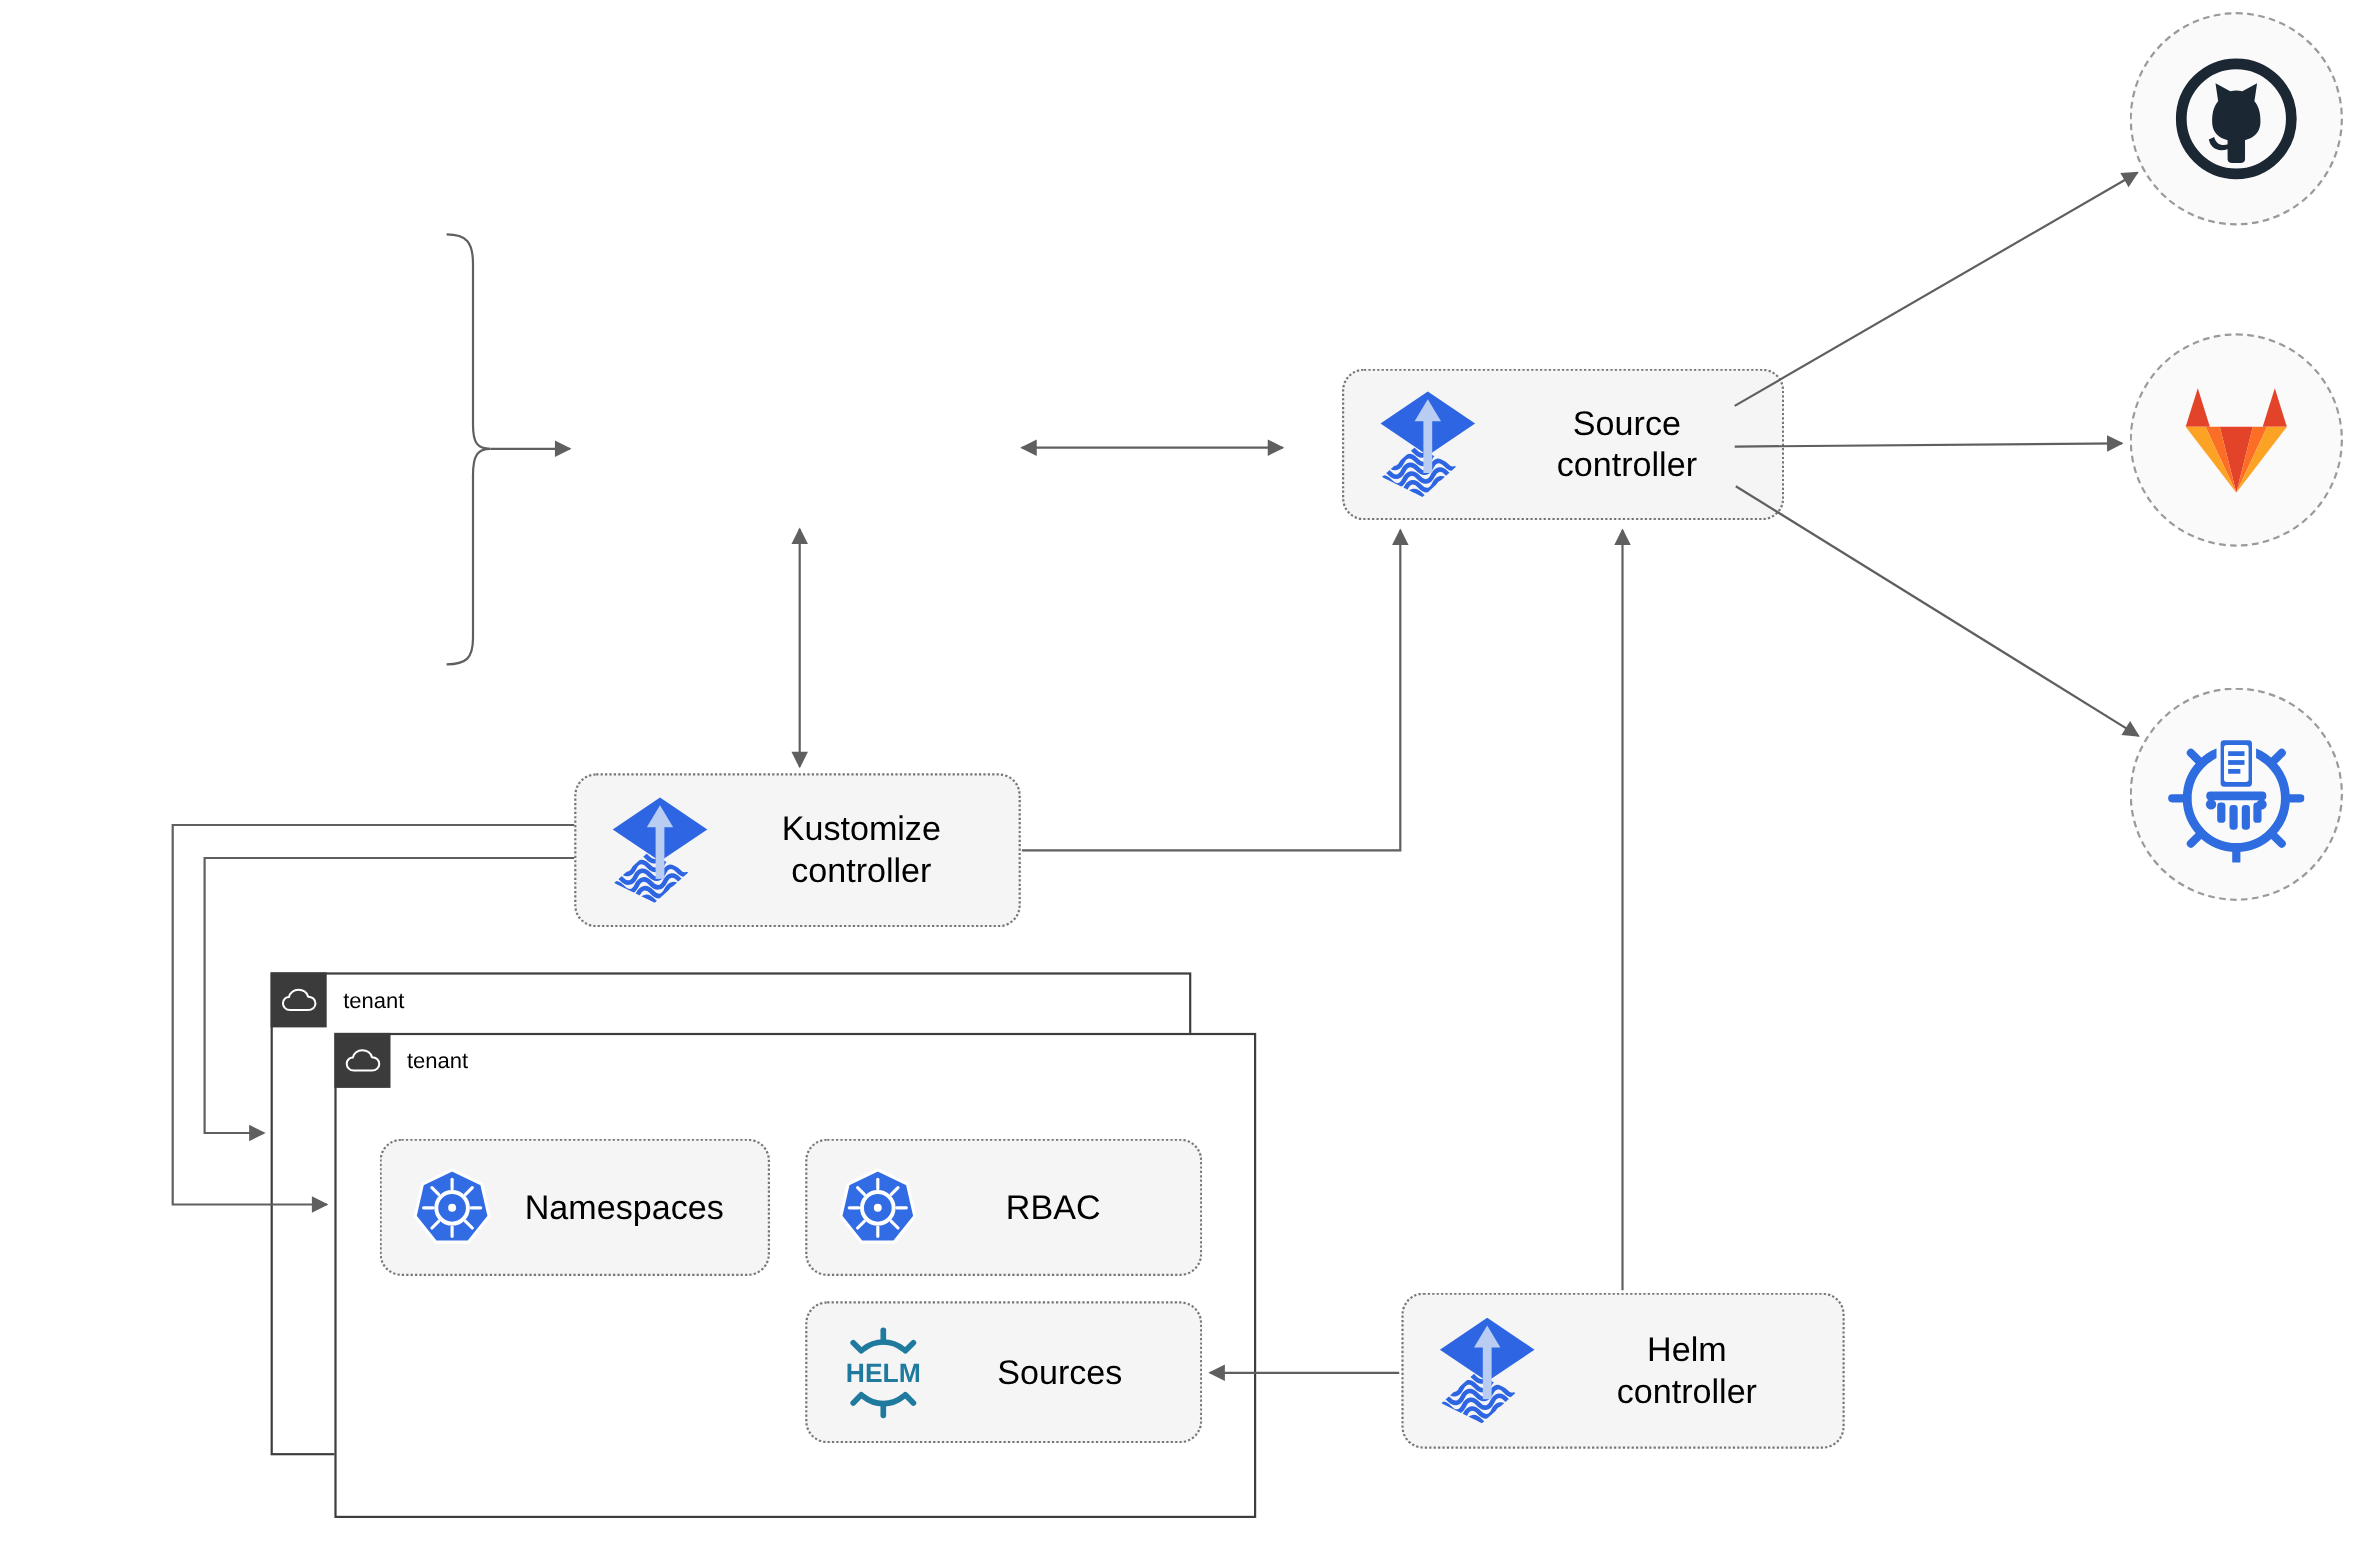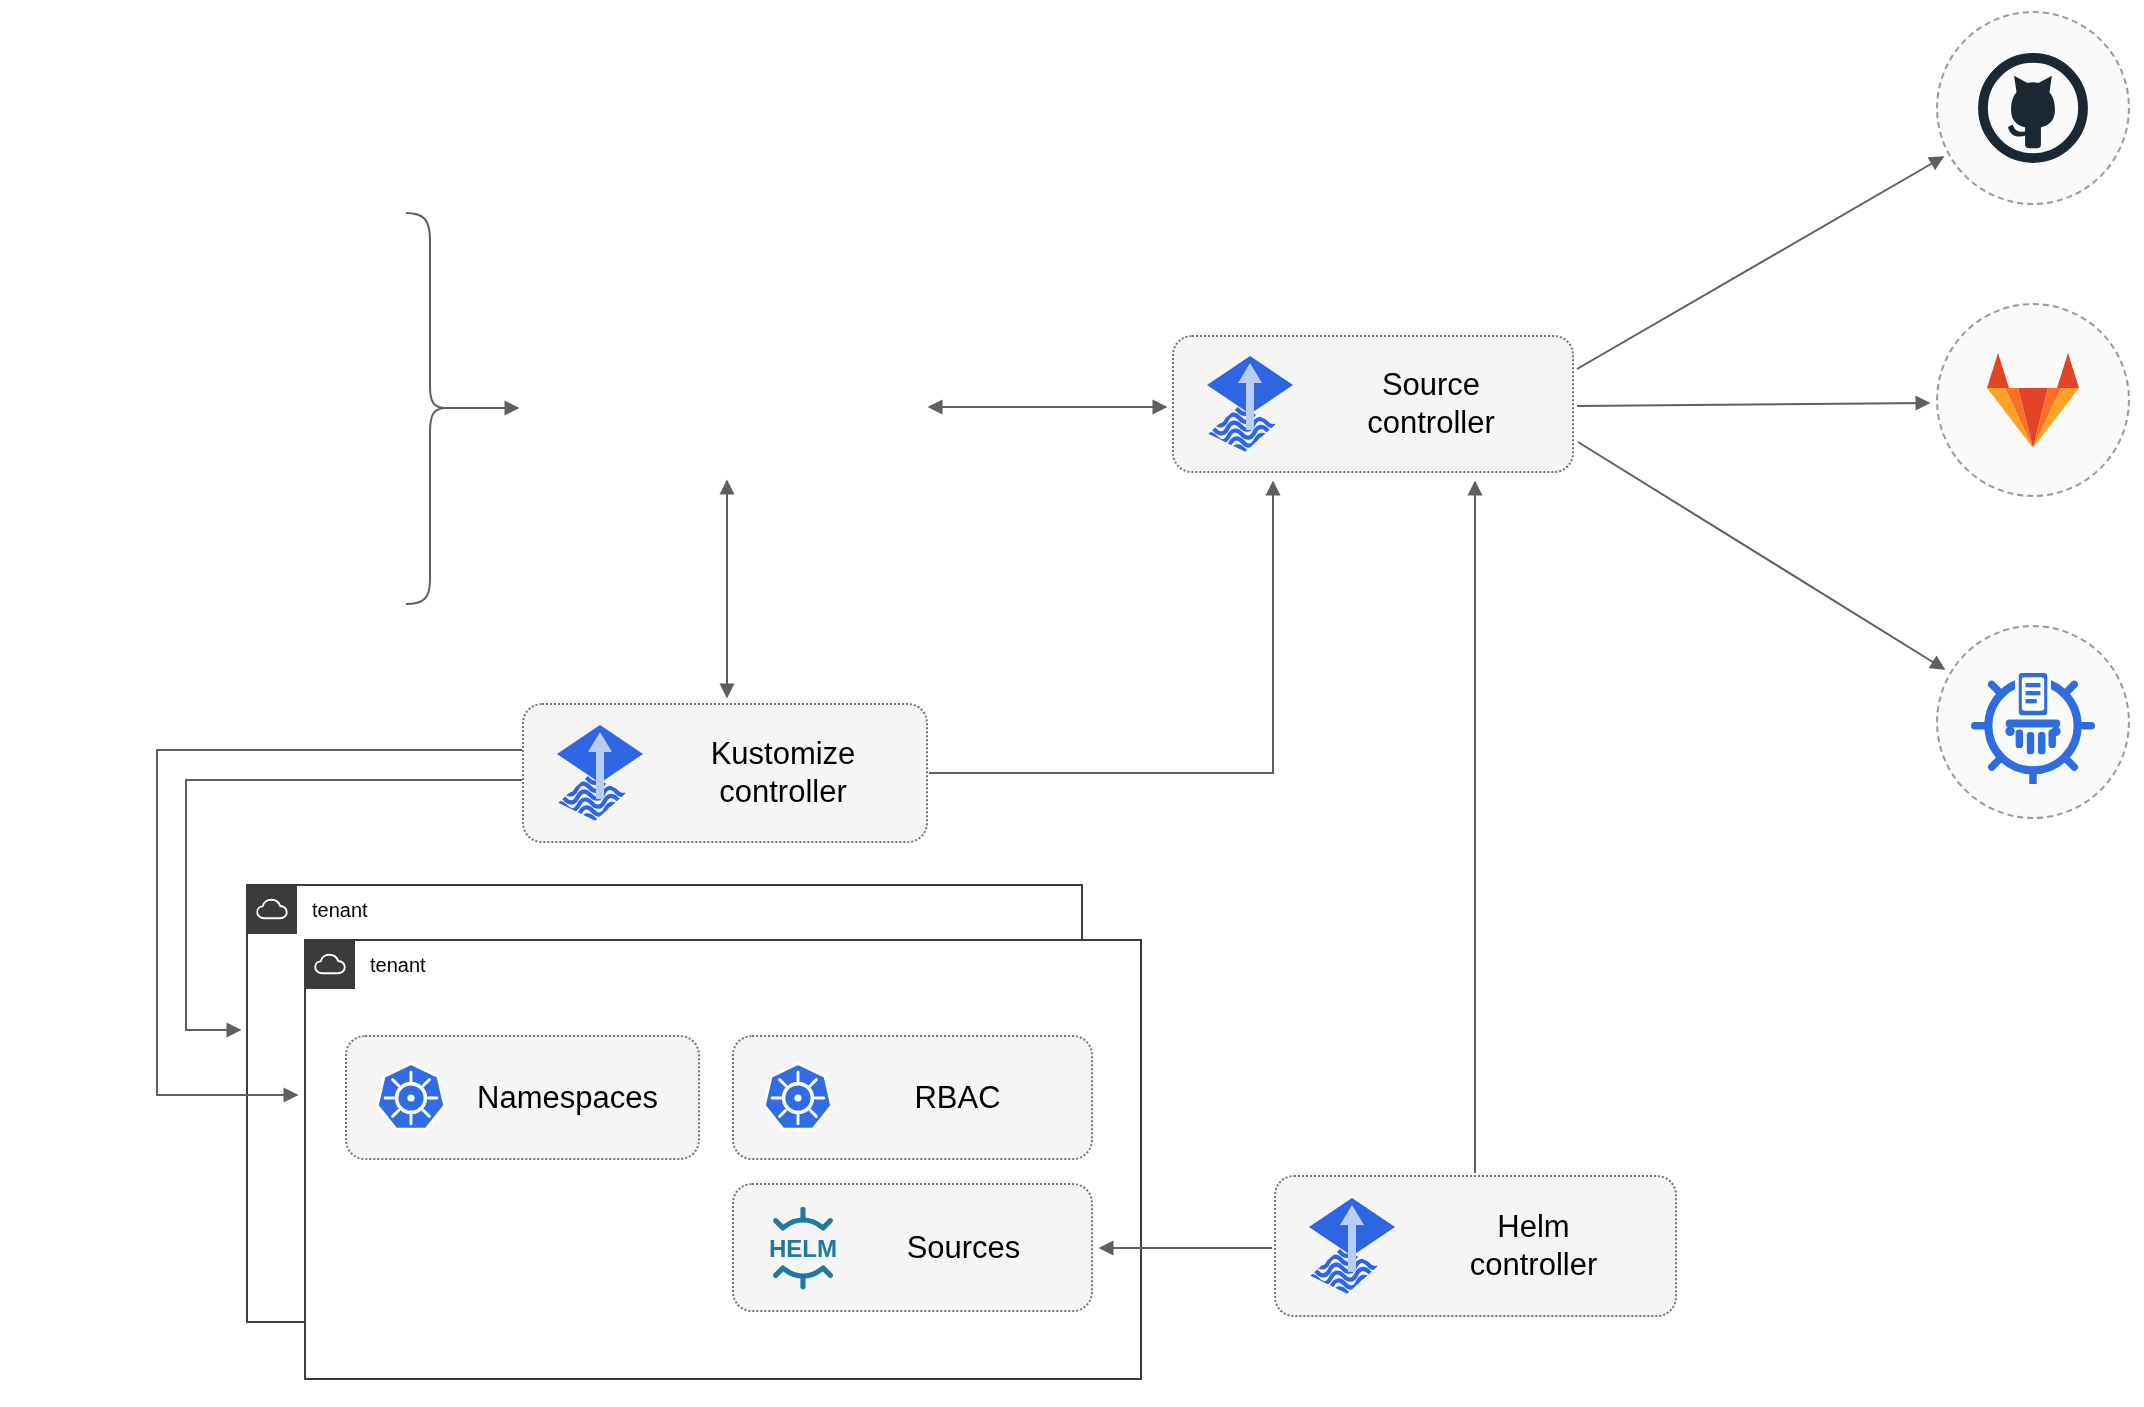--- a/index.html
+++ b/index.html
@@ -74,21 +74,21 @@
           <rect x="46" y="24" width="8" height="52"></rect>
           <polygon points="50,9 62,29 38,29"></polygon>
         </g>
       </symbol>
     </defs>
   </svg>
 
 
 
 
-  <div class="node" style="left:1172px;top:335px;width:402px;height:138px">
+  <div class="node" style="left:1220px;top:335px;width:402px;height:138px">
     <svg class="nicon" style="width:100px;height:100px;margin-left:26px" viewBox="0 0 100 100">
         <use href="#sym-flux"></use>
       </svg>
     <span class="label">Source
 controller</span>
   </div>
 
   <div class="node" style="left:522px;top:703px;width:406px;height:140px">
     <svg class="nicon" style="width:100px;height:100px;margin-left:26px" viewBox="0 0 100 100">
         <use href="#sym-flux"></use>

